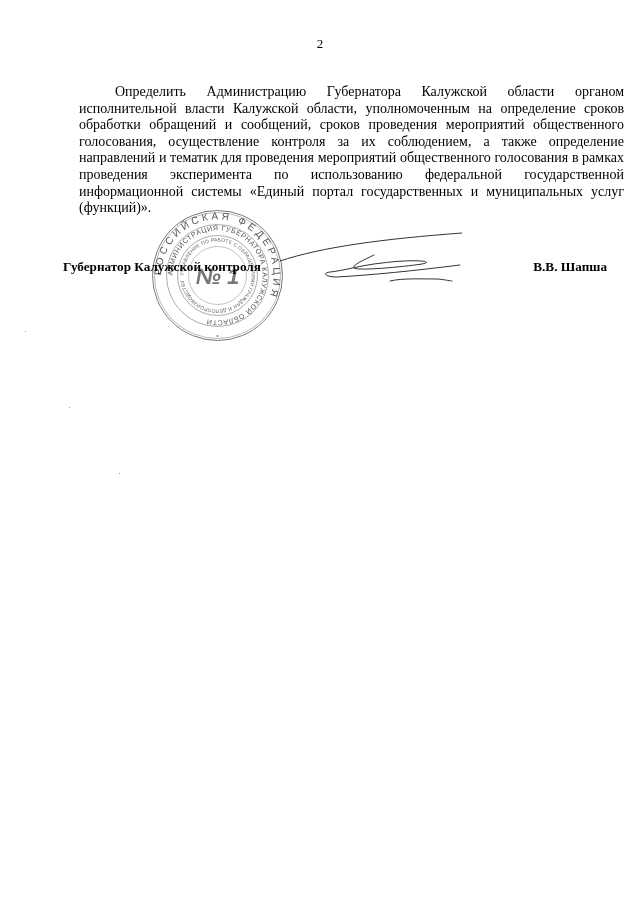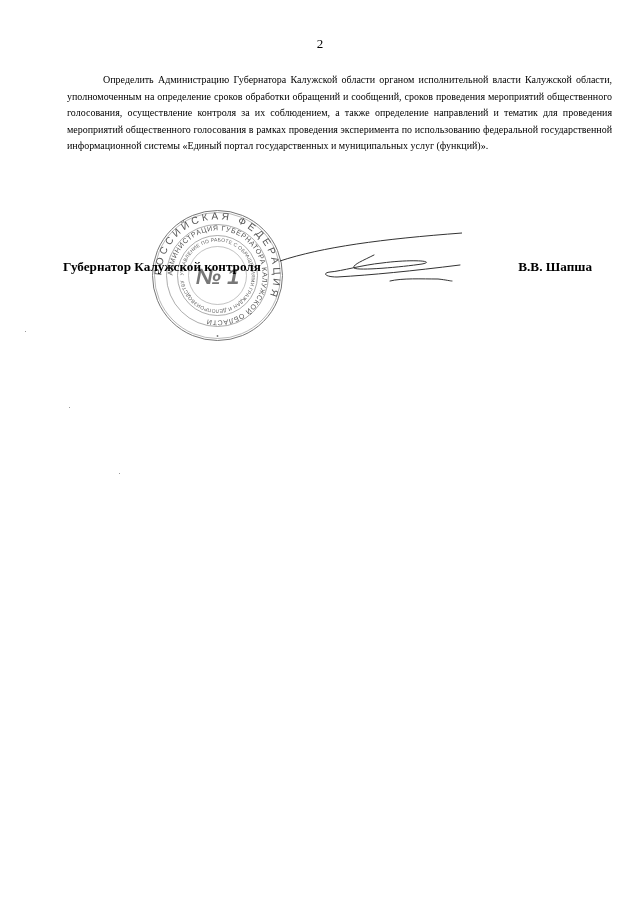--- a/index.html
+++ b/index.html
@@ -22,44 +22,44 @@
       width: 640px;
       text-align: center;
       font-size: 13px;
       line-height: 15px;
     }
     .body-text {
       position: absolute;
       top: 68px;
       left: 63px;
       width: 545px;
-      font-size: 10px;
+      font-size: 14px;
       line-height: 16.6px;
       text-align: justify;
       text-indent: 36px;
-      margin: 4px;
+      margin: 16px;
     }
     .signature-row {
       position: absolute;
       top: 259px;
       left: 63px;
       width: 545px;
       font-size: 13.2px;
       font-weight: bold;
       line-height: 16px;
     }
     .sig-title {
       position: absolute;
       left: 0;
       top: 0;
       white-space: nowrap;
     }
     .sig-name {
       position: absolute;
-      right: 16px;
+      right: 1px;
       top: 0;
       white-space: nowrap;
     }
     .stamp {
       position: absolute;
       left: 150px;
       top: 208px;
       width: 135px;
       height: 135px;
       pointer-events: none;

